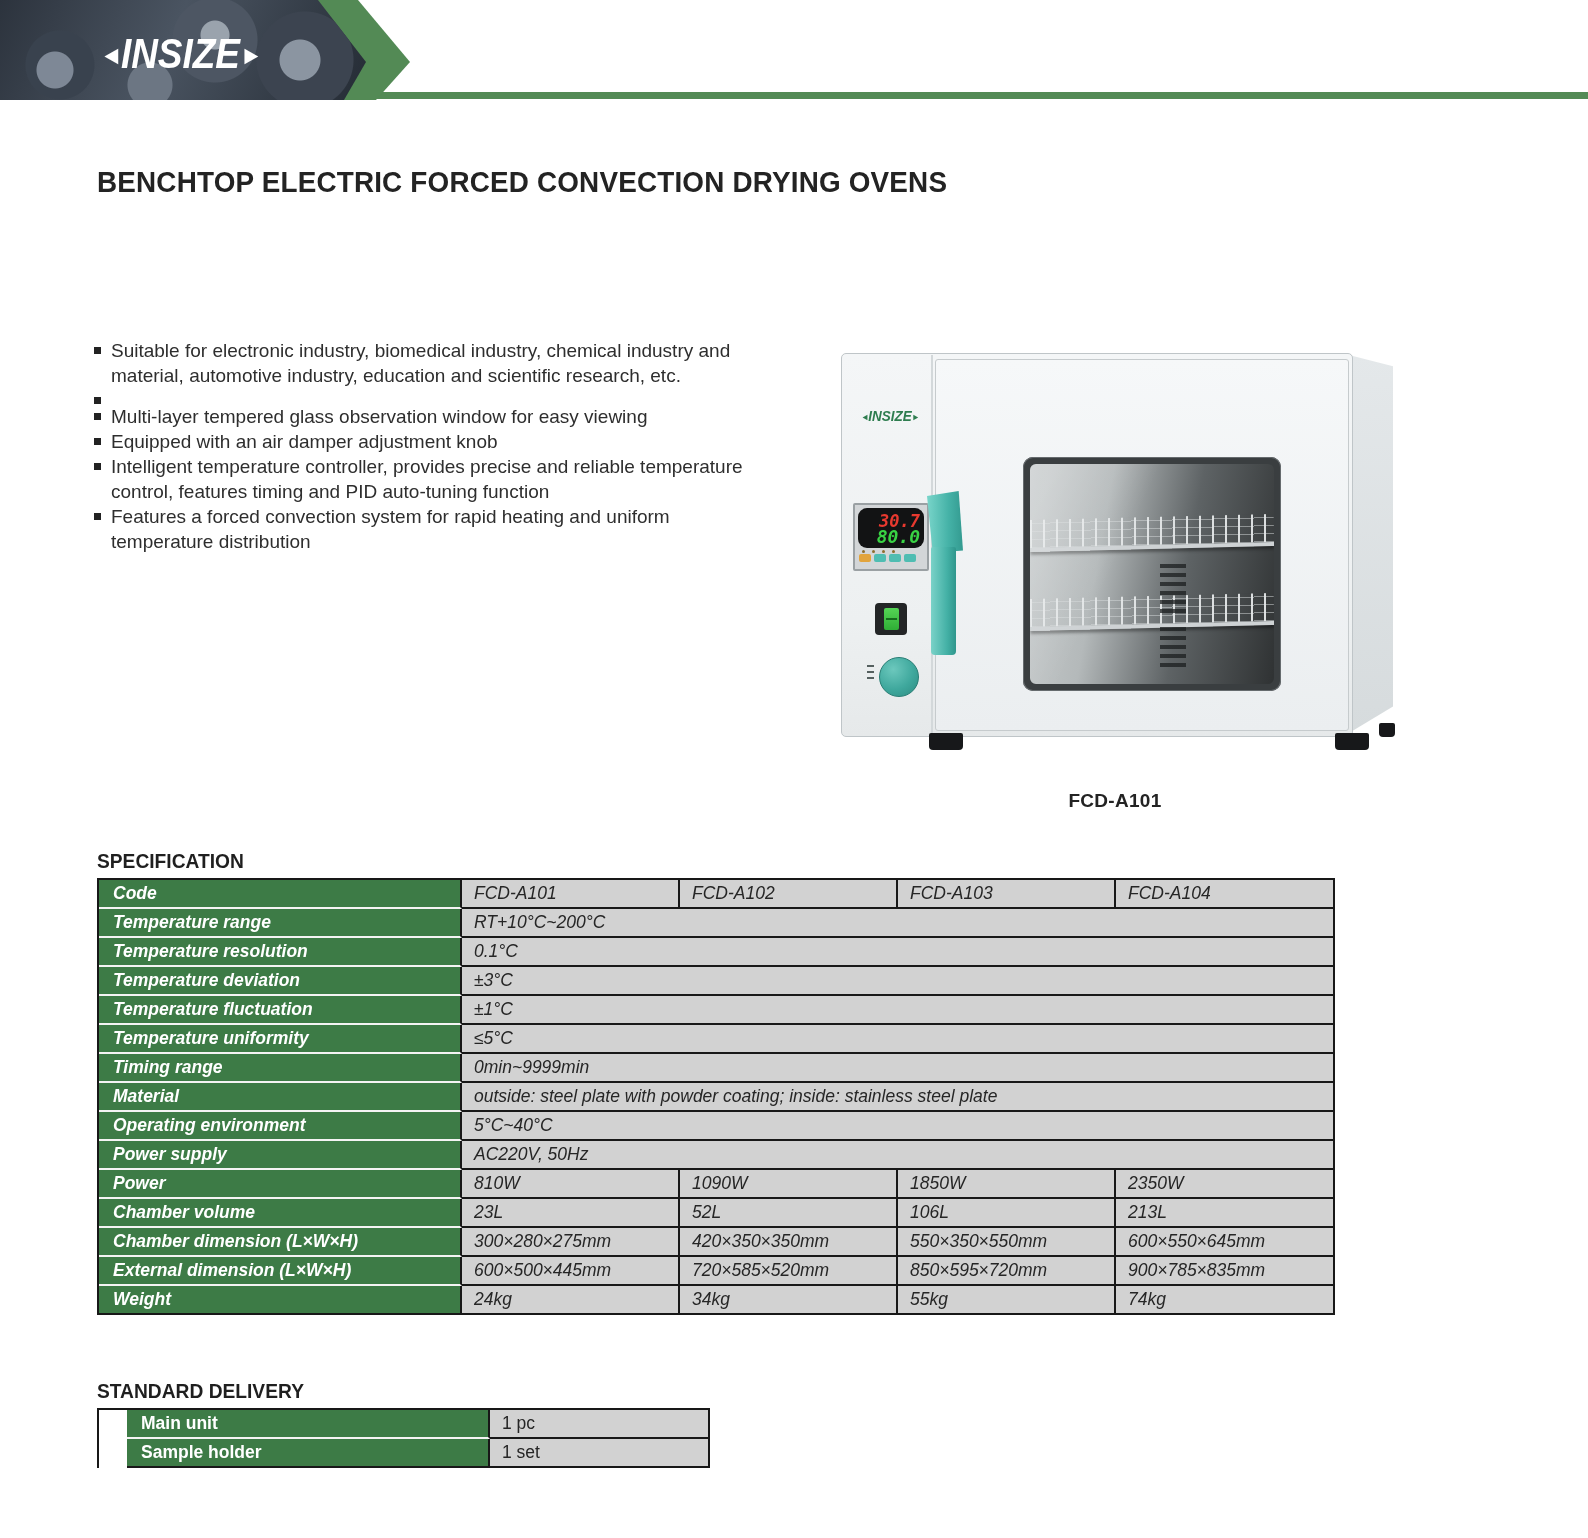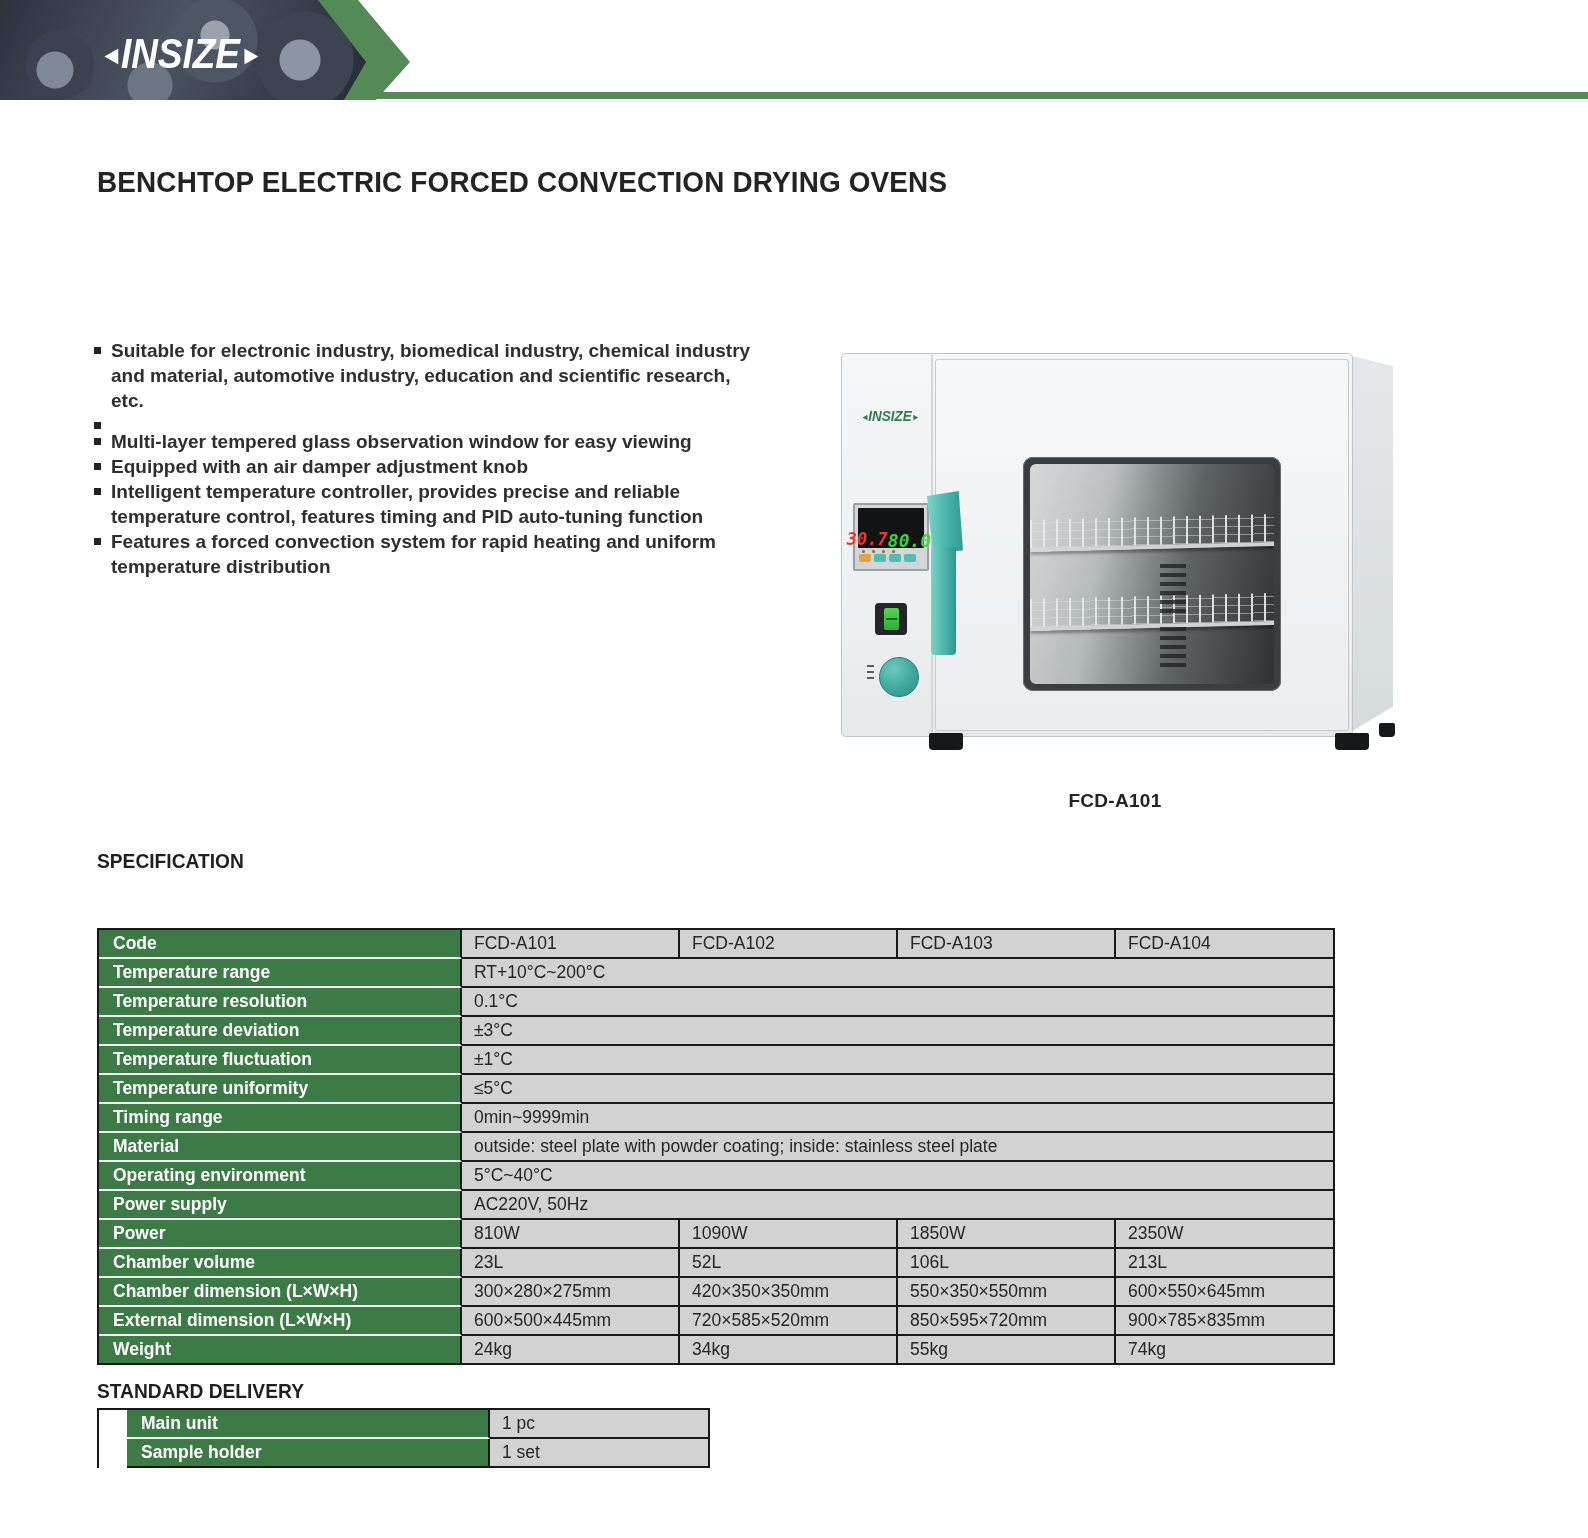--- a/index.html
+++ b/index.html
@@ -27,39 +27,39 @@
     font-style:italic;font-weight:bold;font-size:42px;letter-spacing:0px;
     transform:scaleX(0.88);transform-origin:left center;white-space:nowrap;}
   .brand-logo .arr{font-size:0.62em;font-style:normal;vertical-align:12%;letter-spacing:-2px;}
 
   
   .doc-title{position:absolute;left:97px;top:166px;font-size:29px;font-weight:bold;color:#232323;
     transform:scaleX(0.96);transform-origin:left center;white-space:nowrap;letter-spacing:0.2px;}
 
   
   .features{position:absolute;left:94px;top:338px;width:660px;margin:0;padding:0;list-style:none;}
-  .features li{display:flex;gap:10px;font-size:19px;line-height:25px;color:#2e2e2e;font-weight:bold;}
+  .features li{display:flex;gap:10px;font-size:19px;line-height:25px;color:#2e2e2e;}
   .features .sq{flex:0 0 auto;width:7px;height:7px;background:#222;margin-top:9px;}
 
   
   .oven{position:absolute;left:835px;top:345px;width:560px;height:415px;}
   .oven-side{position:absolute;left:514px;top:10px;width:44px;height:378px;background:linear-gradient(180deg,#e4e8ea,#d6dbdd);
     clip-path:polygon(0 0,100% 3%,100% 93%,0 100%);border-radius:0 5px 5px 0;}
   .oven-body{position:absolute;left:6px;top:8px;width:510px;height:382px;background:linear-gradient(180deg,#f4f6f7 0%,#edf0f1 70%,#e6e9ea 100%);
     border:1px solid #bfc5c8;border-radius:5px;}
   .panel-divider{position:absolute;left:96px;top:10px;width:2px;height:378px;background:#d3d8da;}
   .oven-door{position:absolute;left:100px;top:14px;width:412px;height:370px;background:linear-gradient(180deg,#f6f8f9,#ebeef0);
     border:1px solid #c6cbcd;border-radius:3px;}
   .oven-logo{position:absolute;left:26px;top:62px;color:var(--logo-green);font-style:italic;font-weight:bold;font-size:15px;
     transform:scaleX(0.9);transform-origin:left center;white-space:nowrap;}
   .oven-logo .arr{font-size:0.6em;font-style:normal;vertical-align:10%;letter-spacing:-1px;}
 
   .controller{position:absolute;left:18px;top:158px;width:76px;height:68px;background:#d3d6d8;border:2px solid #9aa0a3;
     border-radius:2px;padding:3px;box-sizing:border-box;}
-  .ctrl-screen{width:100%;height:40px;background:#121314;border-radius:1px;display:flex;flex-direction:row;
+  .ctrl-screen{width:100%;height:40px;background:#121314;border-radius:9px;display:flex;flex-direction:column;
     align-items:flex-end;justify-content:center;padding-right:4px;box-sizing:border-box;}
   .pv{color:var(--display-red);font-family:"DejaVu Sans Mono",monospace;font-weight:bold;font-style:italic;font-size:17px;line-height:18px;}
   .sv{color:var(--display-green);font-family:"DejaVu Sans Mono",monospace;font-weight:bold;font-style:italic;font-size:18px;line-height:14px;}
   .ctrl-leds{display:flex;gap:7px;margin:2px 0 1px 4px;}
   .ctrl-leds i{width:3px;height:3px;border-radius:50%;background:#8d6e2c;}
   .ctrl-keys{display:flex;gap:3px;margin-left:1px;}
   .ctrl-keys i{width:12px;height:8px;border-radius:2px;background:var(--teal);}
   .ctrl-keys i.set{background:#e2a43c;}
 
   .power-switch{position:absolute;left:40px;top:258px;width:32px;height:32px;background:#232526;border-radius:4px;
@@ -106,21 +106,21 @@
     font-size:19px;font-weight:bold;color:#232323;letter-spacing:0.3px;}
 
   
   .sec-heading{position:absolute;font-size:20px;font-weight:bold;color:#1f1f1f;
     transform:scaleX(0.96);transform-origin:left center;white-space:nowrap;}
   .spec-heading{left:97px;top:850px;}
   .delivery-heading{left:97px;top:1380px;}
 
   table.grid{position:absolute;border-spacing:0;border-top:2px solid #181818;border-left:2px solid #181818;
     table-layout:fixed;font-size:17.5px;}
-  .spec-table{left:97px;top:928px;width:1236px;}
+  .spec-table{left:97px;top:878px;width:1236px;font-style:italic;}
   .delivery-table{left:97px;top:1408px;width:583px;padding-left:28px;}
   table.grid td{height:29px;box-sizing:border-box;padding:0 12px;line-height:25px;
     border-right:2px solid #181818;border-bottom:2px solid #181818;overflow:hidden;white-space:nowrap;}
   table.grid td.label{background:var(--table-green);color:#ffffff;font-weight:bold;
     border-bottom:2px solid #f4f4f4;padding-left:14px;}
   table.grid tr:last-child td.label{border-bottom:2px solid #181818;}
   table.grid td.value{background:var(--cell-gray);color:#262626;}
 </style>
 </head>
 <body>

